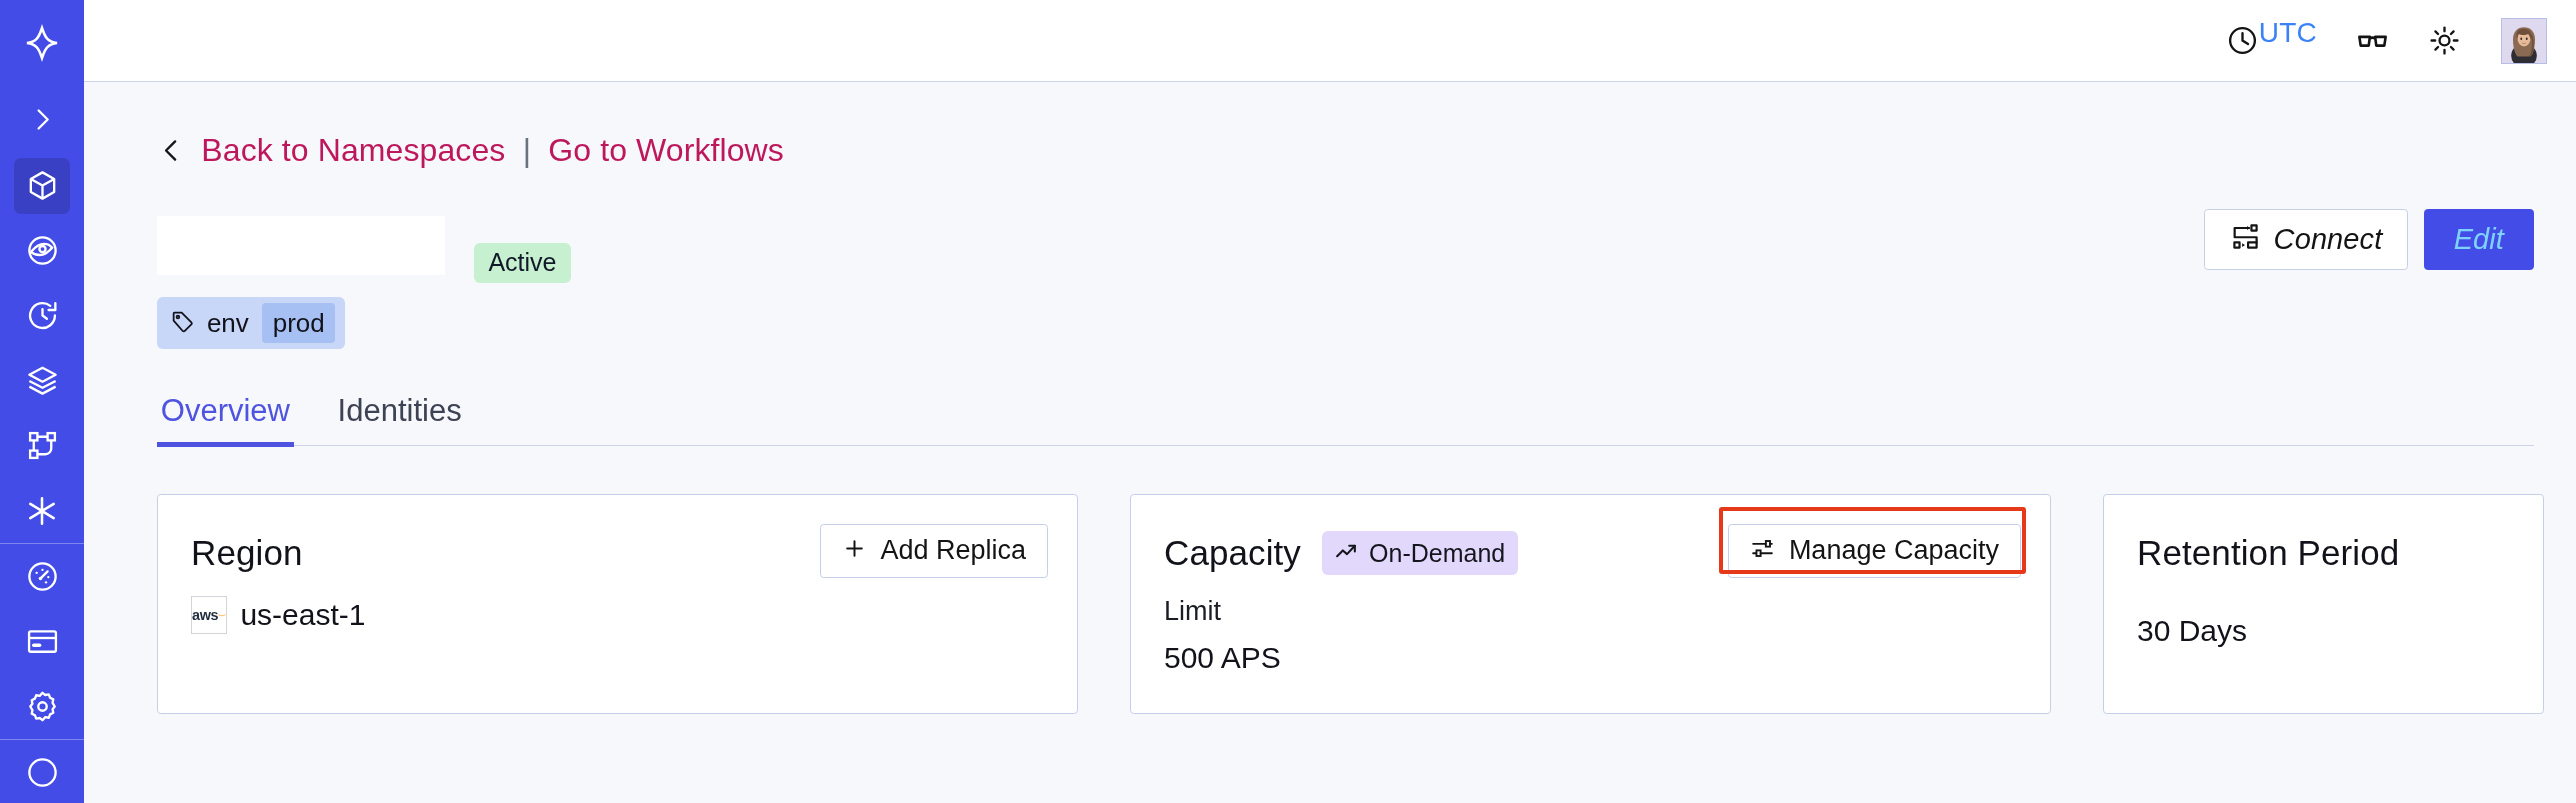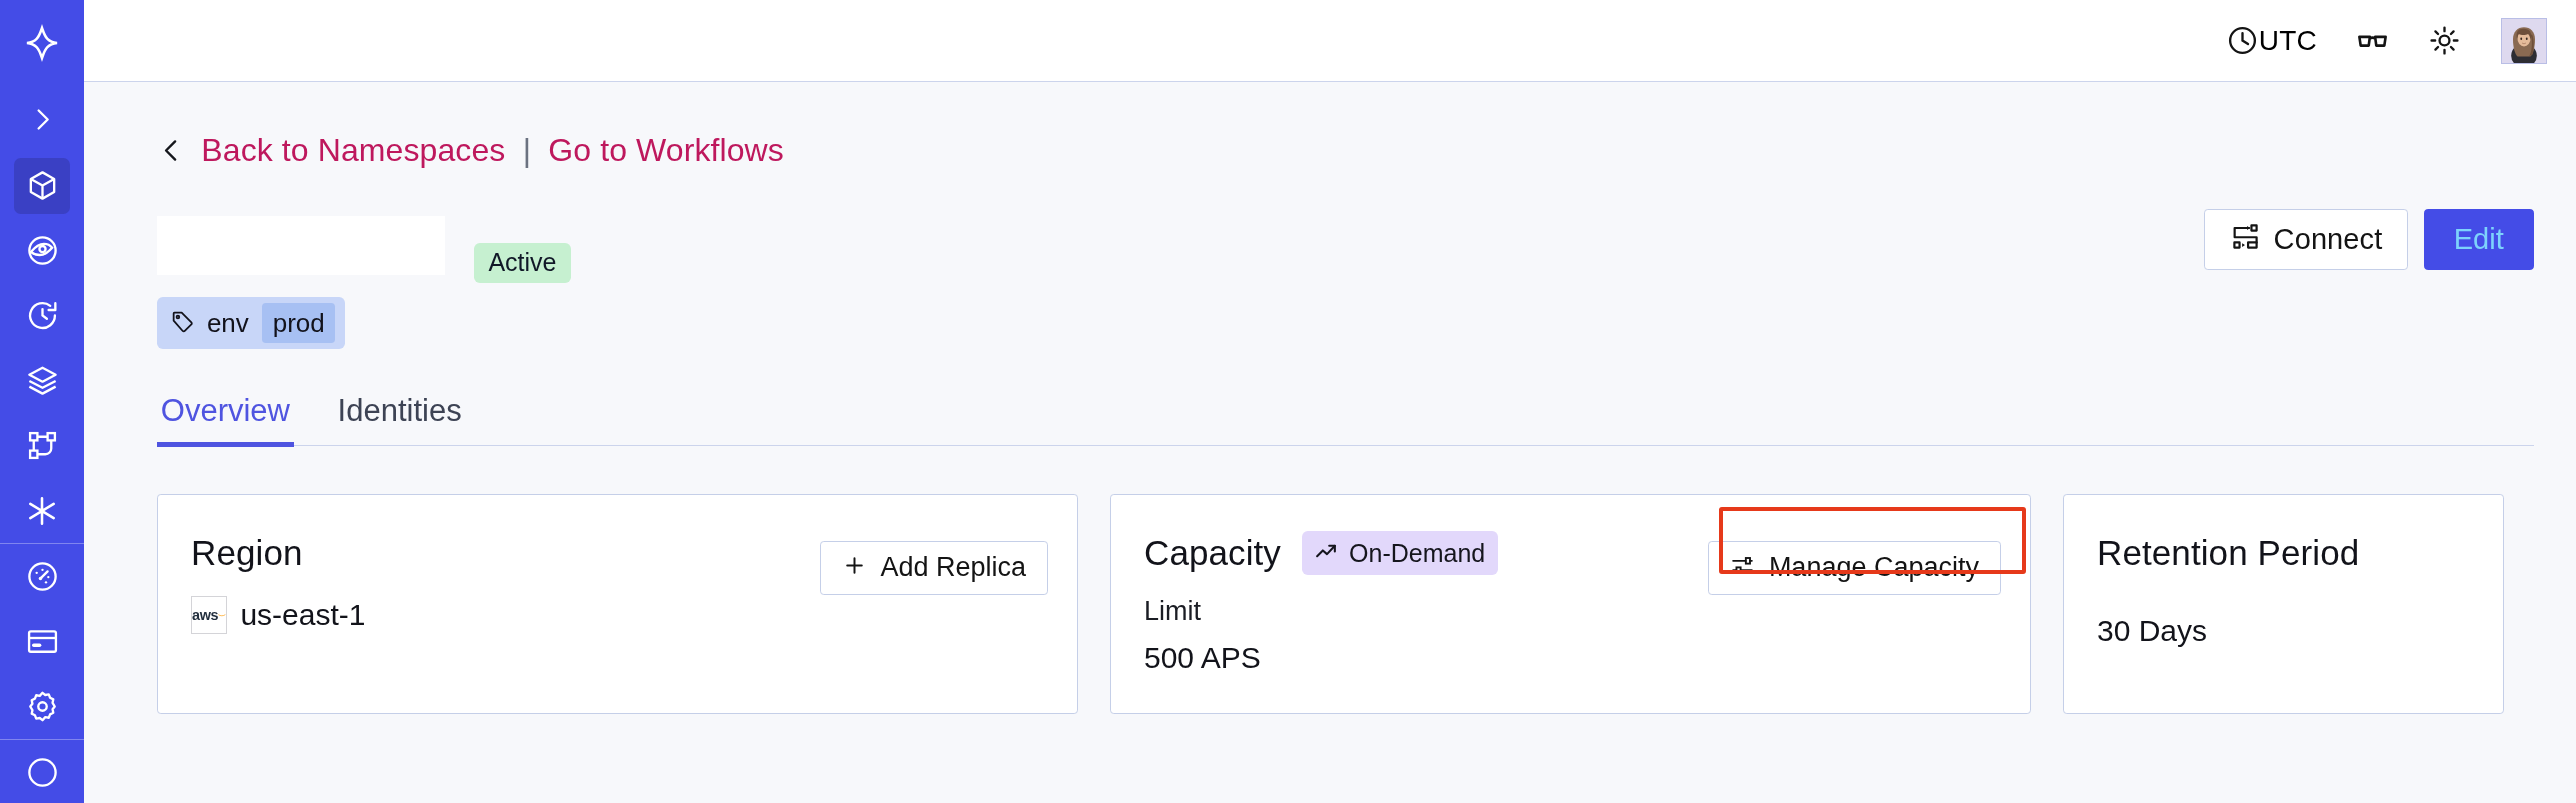--- a/index.html
+++ b/index.html
@@ -42,23 +42,23 @@
   .main { flex: 1 1 auto; height: 804px; position: relative; background: #f7f8fb; overflow: hidden; }
 
   .topbar {
     height: 82px; background: #ffffff;
     border-bottom: 1.9px solid #ccd4ec;
     display: flex; align-items: center; justify-content: flex-end;
     padding-right: 29px;
   }
   .topbar-group { display: flex; align-items: center; gap: 0px; }
   .tb-item {
-    display: flex; align-items: center; gap: 0;
+    display: flex; gap: 0;
     height: 48px; padding: 0 19px;
-    color: #000000; font-size: 28px; letter-spacing: 0.2px;
+    color: #3b82f6; font-size: 28px; letter-spacing: 0.2px;
   }
   .tb-icon { display: flex; align-items: center; justify-content: center; color: #141414; }
   .avatar-wrap {
     width: 46px; height: 46px; margin-left: 21px;
     border: 1.9px solid #b9bee6; background: #ded9ef;
     overflow: hidden; position: relative; flex: 0 0 46px;
   }
   .avatar-img { position: absolute; inset: 0; }
 
   
@@ -89,20 +89,21 @@
     margin-top: 36px;
   }
   .title-actions {
     position: absolute; right: 0; top: 1.9px;
     display: flex; align-items: center; gap: 15.3px;
   }
   .btn {
     display: inline-flex; align-items: center; justify-content: center; gap: 13px;
     font-size: 29px; line-height: 1; cursor: pointer;
     letter-spacing: 0.1px;
+    font-style: italic;
   }
   .btn-outline {
     background: #ffffff; border: 1.9px solid #c5cfe8; color: #141414;
     height: 61px; padding: 0 25px; border-radius: 3.8px;
   }
   .btn-primary {
     background: #444ce7; border: 1.9px solid #444ce7; color: #7dd3fc;
     height: 61px; padding: 0 29px; border-radius: 3.8px;
   }
 
@@ -128,41 +129,41 @@
   }
   .tab.active { color: #4f54e0; }
   .tab.active::after {
     content: ""; position: absolute; left: 0; right: 0; bottom: -1.9px;
     height: 4.8px; background: #4f54e0;
   }
 
   
   .cards {
     margin-top: 48px;
-    display: flex; gap: 32px; align-items: stretch;
+    display: flex; gap: 52px; align-items: stretch;
   }
   .card {
     background: #ffffff; border: 1.9px solid #c5cfe8; border-radius: 3.8px;
     padding: 29px 33px 38px;
     min-height: 199px; position: relative;
   }
   .card-region   { flex: 0 0 921px; }
   .card-capacity { flex: 0 0 921px; }
   .card-retention{ flex: 0 0 441px; }
   .card-head {
     display: flex; align-items: center; min-height: 59px;
   }
   .card-title { font-size: 35px; color: #12131a; letter-spacing: 0.1px; }
   .badge-ondemand {
     margin-left: 21px;
     display: inline-flex; align-items: center; gap: 9.6px;
     background: #e2d8fb; color: #15151d;
     font-size: 25px; padding: 7.7px 12.5px; border-radius: 5.8px; line-height: 1;
   }
-  .card-action { position: absolute; right: 29px; top: 46px; }
+  .card-action { position: absolute; right: 29px; top: 29px; }
   .btn-sm {
     display: inline-flex; align-items: center; gap: 13.4px;
     background: #ffffff; border: 1.9px solid #c5cfe8; color: #141414;
     height: 54px; padding: 0 21px; border-radius: 3.8px;
     font-size: 27px; line-height: 1; cursor: pointer;
   }
   .card-label { font-size: 27px; color: #1b1d24; margin-top: 13.4px; }
   .card-value {
     font-size: 30px; color: #12131a; margin-top: 13.4px;
     display: flex; align-items: center; gap: 13.4px;

